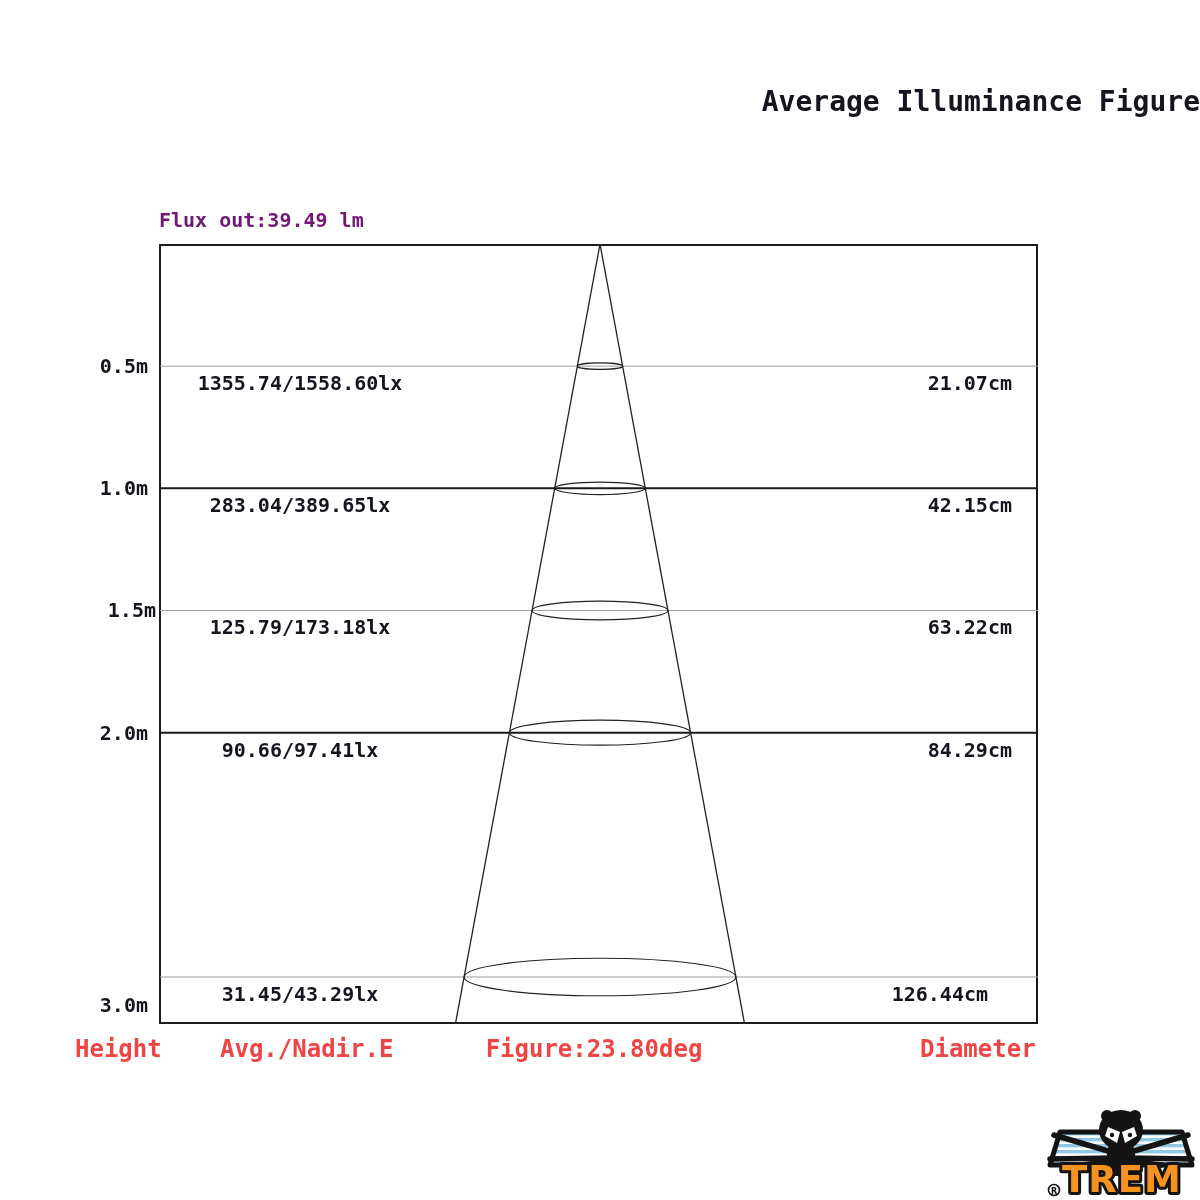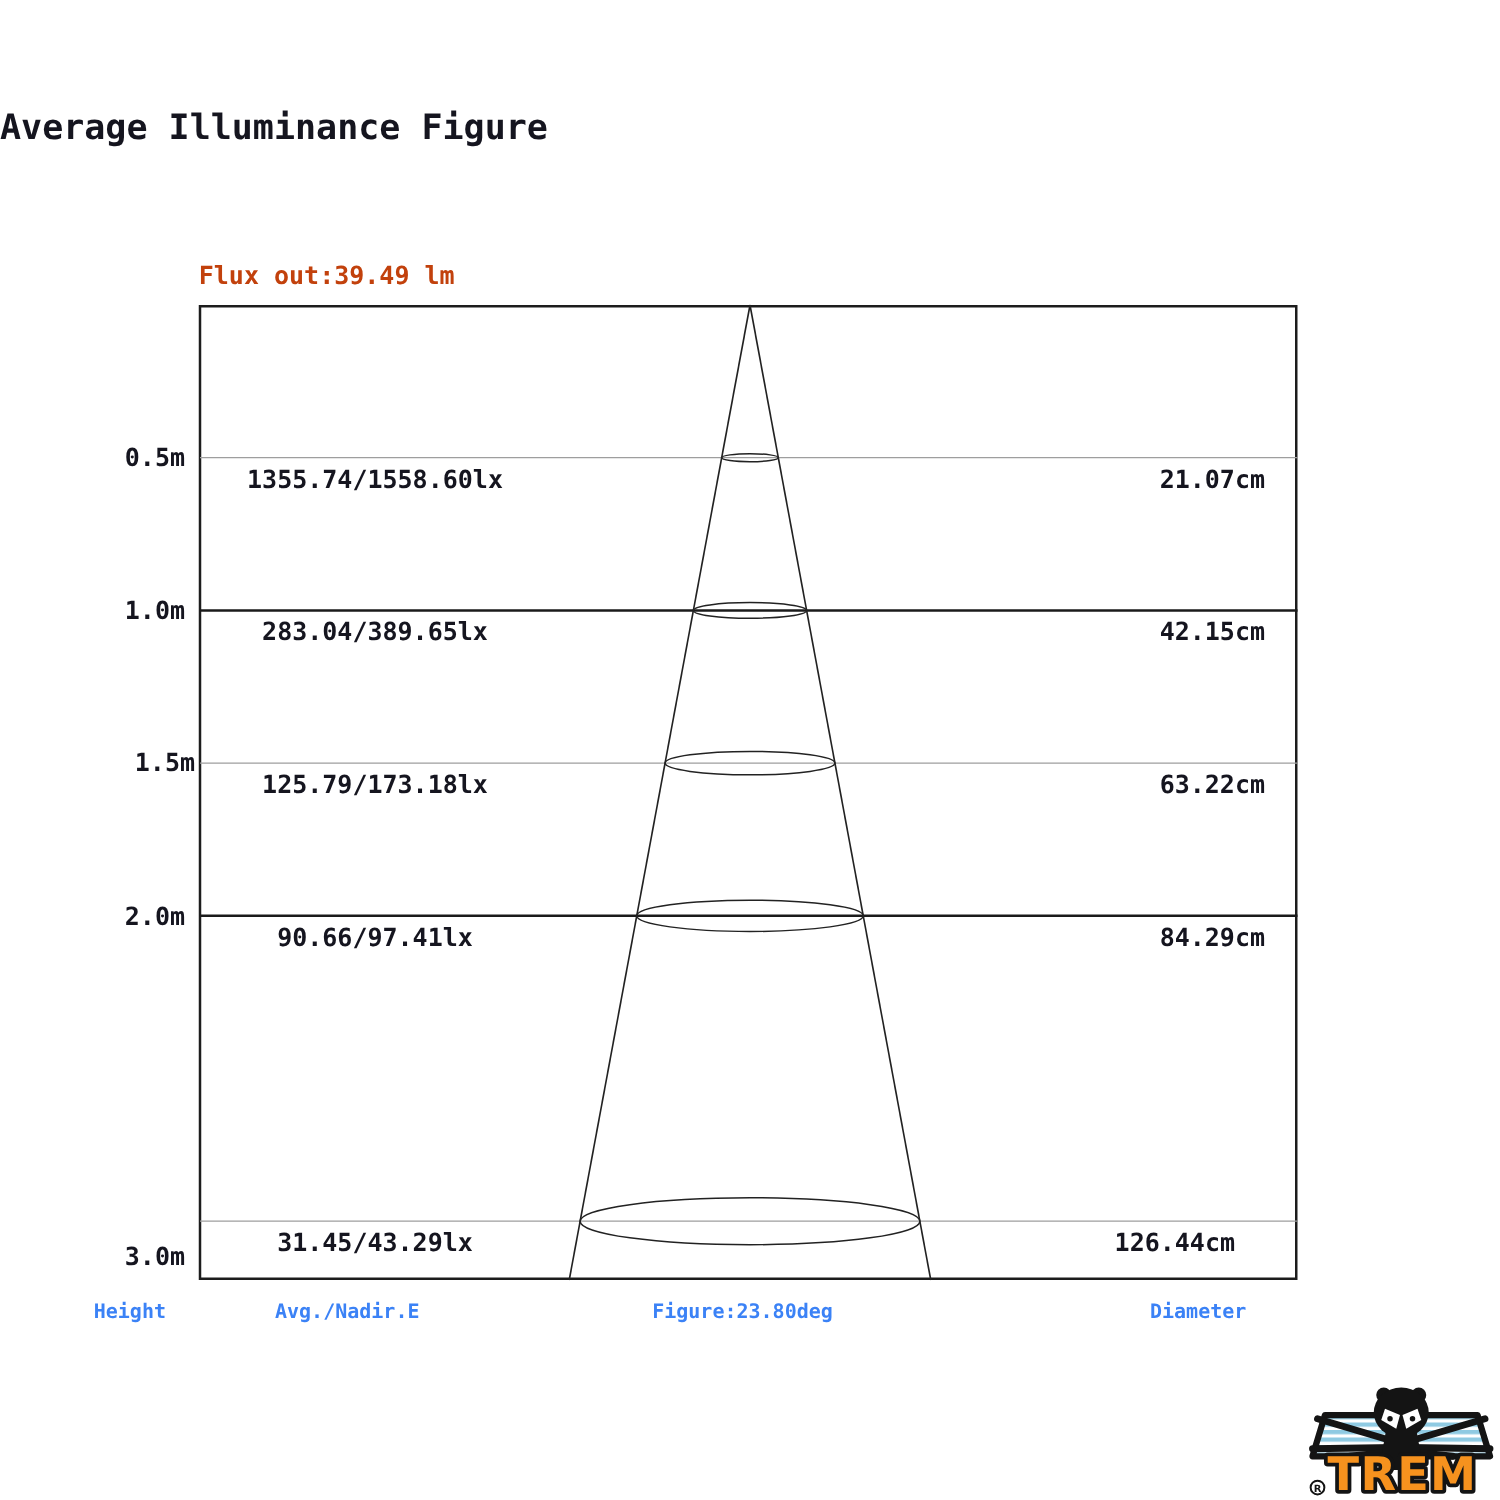--- a/index.html
+++ b/index.html
@@ -1,41 +1,41 @@
 <!DOCTYPE html>
 <html><head>
 <meta charset="utf-8">
 <style>
   html,body{margin:0;padding:0;background:#fff;}
   .page{
     position:relative;width:1200px;height:1200px;background:#ffffff;
     font-family:"DejaVu Sans Mono","Liberation Mono",monospace;overflow:hidden;
   }
   .chart-title{
-    position:absolute;left:0;top:85px;width:1200px;text-align:left;
+    position:absolute;left:0;top:85px;width:1200px;text-align:right;
     font-size:28px;font-weight:bold;color:#15151f;letter-spacing:0;
   }
   .flux-label{
     position:absolute;left:159px;top:208px;
-    font-size:20px;font-weight:bold;color:#c2410c;line-height:24px;
+    font-size:20px;font-weight:bold;color:#701a75;line-height:24px;
   }
   .chart-box{
     position:absolute;left:159px;top:244px;width:879px;height:780px;
     border:2px solid #1c1c1c;box-sizing:border-box;background:#ffffff;
   }
   .overlay-svg{position:absolute;left:0;top:0;width:1200px;height:1200px;}
   .lbl{
     position:absolute;font-size:20px;font-weight:bold;color:#15151f;
     line-height:24px;white-space:nowrap;
   }
   .lbl.right{text-align:right;}
   .lbl.center{transform:translateX(-50%);}
   .footer-lbl{
-    position:absolute;top:1037px;font-size:16px;font-weight:bold;
-    color:#3b82f6;line-height:24px;white-space:nowrap;
+    position:absolute;top:1037px;font-size:24px;font-weight:bold;
+    color:#ef4444;line-height:24px;white-space:nowrap;
   }
   .logo{position:absolute;left:1046px;top:1102px;width:150px;height:96px;}
 </style>
 </head>
 <body>
 
 <div class="page">
 
   <div class="chart-title">Average Illuminance Figure</div>
 

